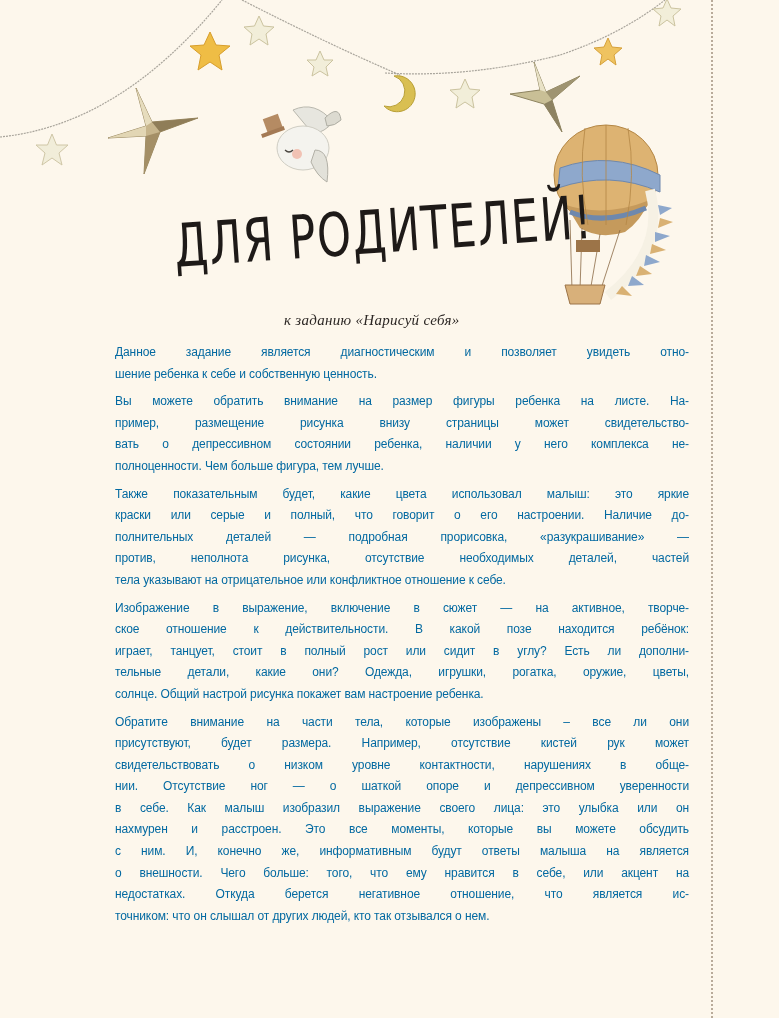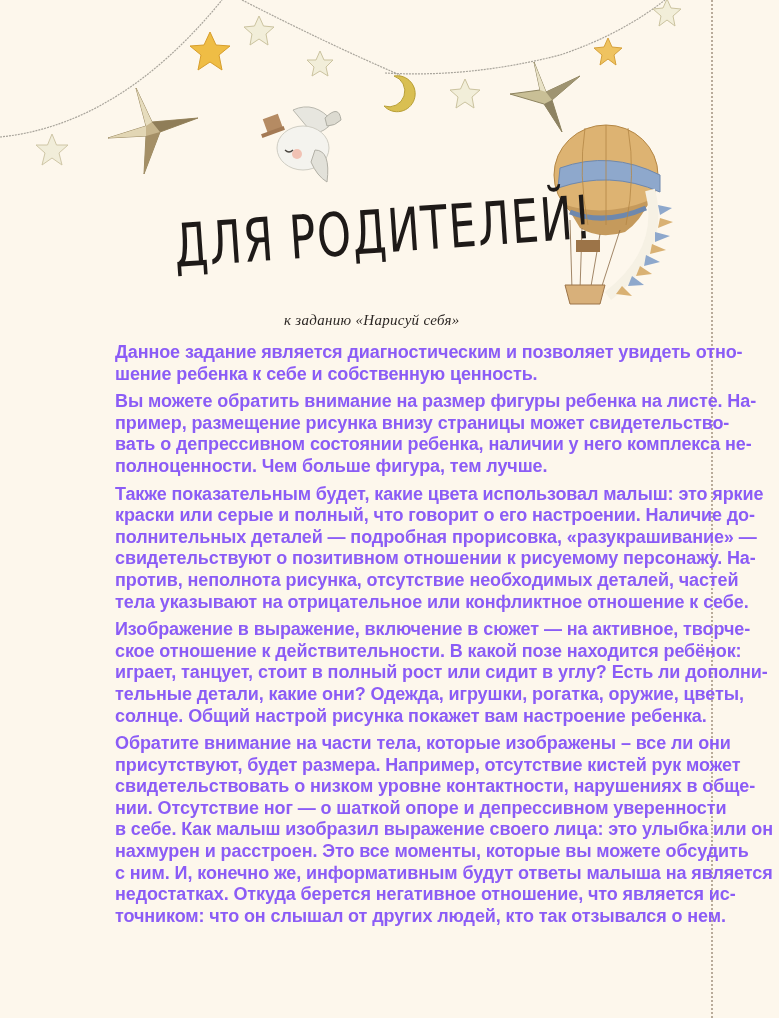--- a/index.html
+++ b/index.html
@@ -63,27 +63,26 @@
     letter-spacing: 0.3px;
   }
   .body-text {
     position: absolute;
     left: 115px;
     top: 342px;
     width: 574px;
   }
   .para {
     margin: 0 0 6px 0;
-    font-size: 18px;
+    font-size: 12px;
     line-height: 21.6px;
     text-align: justify;
     hyphens: manual;
     letter-spacing: -0.1px;
-    color: #8b5cf6;
-    font-weight: bold;
+    color: #0369a1;
   }
   .para span.line {
     display: block;
     text-align: justify;
     text-align-last: justify;
     white-space: nowrap;
   }
   .para span.line.last {
     text-align-last: left;
   }
@@ -206,36 +205,36 @@
     <p class="para">
       <span class="line">Вы можете обратить внимание на размер фигуры ребенка на листе. На-</span>
       <span class="line">пример, размещение рисунка внизу страницы может свидетельство-</span>
       <span class="line">вать о депрессивном состоянии ребенка, наличии у него комплекса не-</span>
       <span class="line last">полноценности. Чем больше фигура, тем лучше.</span>
     </p>
     <p class="para">
       <span class="line">Также показательным будет, какие цвета использовал малыш: это яркие</span>
       <span class="line">краски или серые и полный, что говорит о его настроении. Наличие до-</span>
       <span class="line">полнительных деталей — подробная прорисовка, «разукрашивание» —</span>
-      <span class="line">свидетельствуют о позитивном отношении к рисуемому персонажу. На-</span>
       <span class="line">против, неполнота рисунка, отсутствие необходимых деталей, частей</span>
       <span class="line last">тела указывают на отрицательное или конфликтное отношение к себе.</span>
     </p>
     <p class="para">
       <span class="line">Изображение в выражение, включение в сюжет — на активное, творче-</span>
       <span class="line">ское отношение к действительности. В какой позе находится ребёнок:</span>
       <span class="line">играет, танцует, стоит в полный рост или сидит в углу? Есть ли дополни-</span>
       <span class="line">тельные детали, какие они? Одежда, игрушки, рогатка, оружие, цветы,</span>
       <span class="line last">солнце. Общий настрой рисунка покажет вам настроение ребенка.</span>
     </p>
     <p class="para">
       <span class="line">Обратите внимание на части тела, которые изображены – все ли они</span>
       <span class="line">присутствуют, будет размера. Например, отсутствие кистей рук может</span>
       <span class="line">свидетельствовать о низком уровне контактности, нарушениях в обще-</span>
       <span class="line">нии. Отсутствие ног — о шаткой опоре и депрессивном уверенности</span>
       <span class="line">в себе. Как малыш изобразил выражение своего лица: это улыбка или он</span>
       <span class="line">нахмурен и расстроен. Это все моменты, которые вы можете обсудить</span>
       <span class="line">с ним. И, конечно же, информативным будут ответы малыша на является</span>
+      <span class="line">о внешности. Чего больше: того, что ему нравится в себе, или акцент на</span>
       <span class="line">недостатках. Откуда берется негативное отношение, что является ис-</span>
       <span class="line last">точником: что он слышал от других людей, кто так отзывался о нем.</span>
     </p>
   </div>
 </div>
 
 </body></html>

